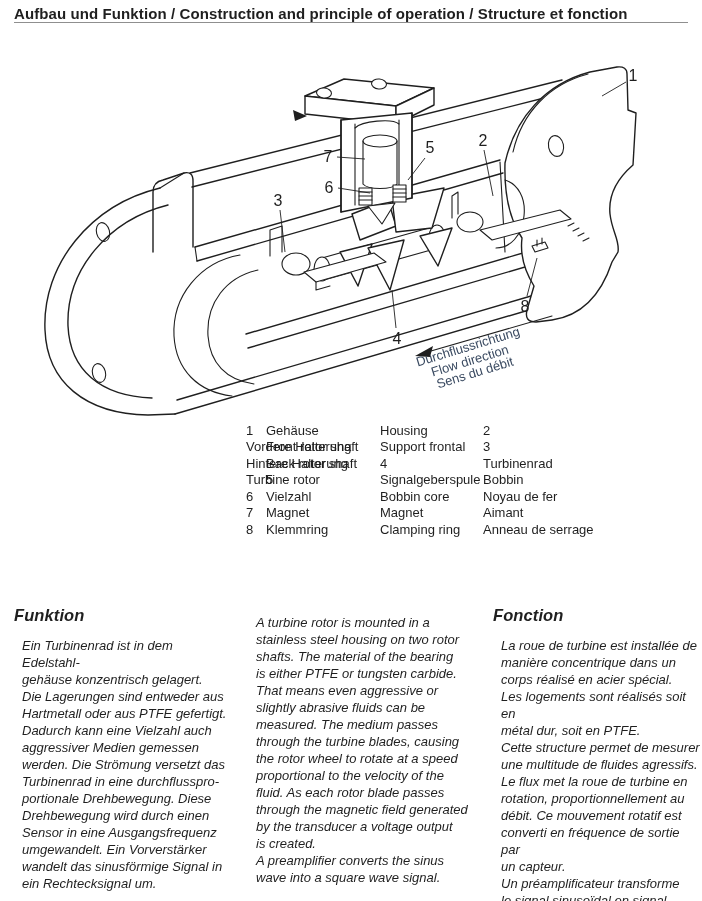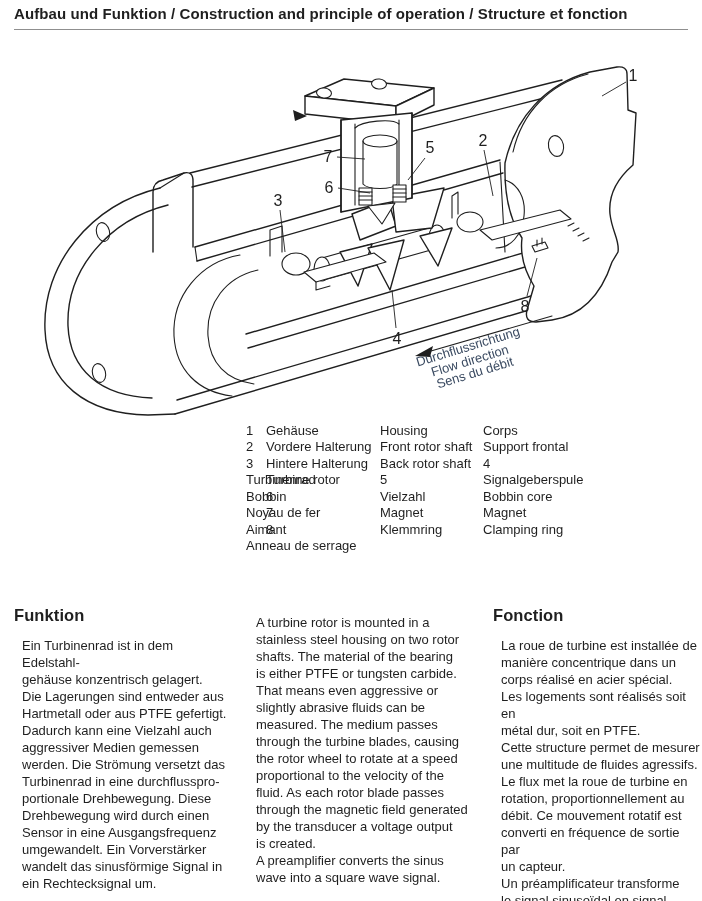--- a/index.html
+++ b/index.html
@@ -12,33 +12,33 @@
   body{
     width:702px;height:901px;position:relative;overflow:hidden;
     background:var(--paper);
     font-family:"Liberation Sans", sans-serif;
     color:var(--ink);
     -webkit-font-smoothing:antialiased;
   }
   .title{
     position:absolute;left:14px;top:5px;width:674px;
     font-size:15px;font-weight:bold;letter-spacing:.1px;
-    padding-bottom:7px;border-bottom:1.5px solid var(--rule);
+    padding-bottom:0;border-bottom:1.5px solid var(--rule);
     white-space:nowrap;
   }
   .diagram{position:absolute;left:30px;top:52px;width:660px;height:370px;}
   .diagram svg{display:block;width:660px;height:370px;}
   .legend{
     position:absolute;left:246px;top:423px;
     display:grid;grid-template-columns:20px 114px 103px auto;
     font-size:13px;line-height:16.45px;color:var(--ink);
   }
   .legend span{white-space:nowrap;}
   .cols{position:absolute;top:606px;left:0;width:702px;}
-  .col{position:absolute;top:0;}
+  .col{position:absolute;top:0;font-style:italic;}
   .col.de{left:14px;width:228px;}
   .col.en{left:248px;width:230px;}
   .col.fr{left:493px;width:216px;}
   .col h2{
     margin:0 0 12px 0;font-size:16.5px;font-weight:bold;letter-spacing:.1px;
   }
   .col p{
     margin:8px;font-size:13px;line-height:17px;white-space:pre-line;
   }
   
@@ -168,21 +168,20 @@
       <text class="callout" x="328" y="162" text-anchor="middle">7</text>
       <text class="callout" x="525" y="312" text-anchor="middle">8</text>
     </g>
   </svg>
 </div>
 
 <div class="legend">
   <span>1</span>
     <span>Gehäuse</span>
     <span>Housing</span>
-    <span>Corps</span>
   <span>2</span>
     <span>Vordere Halterung</span>
     <span>Front rotor shaft</span>
     <span>Support frontal</span>
   <span>3</span>
     <span>Hintere Halterung</span>
     <span>Back rotor shaft</span>
   <span>4</span>
     <span>Turbinenrad</span>
     <span>Turbine rotor</span>

